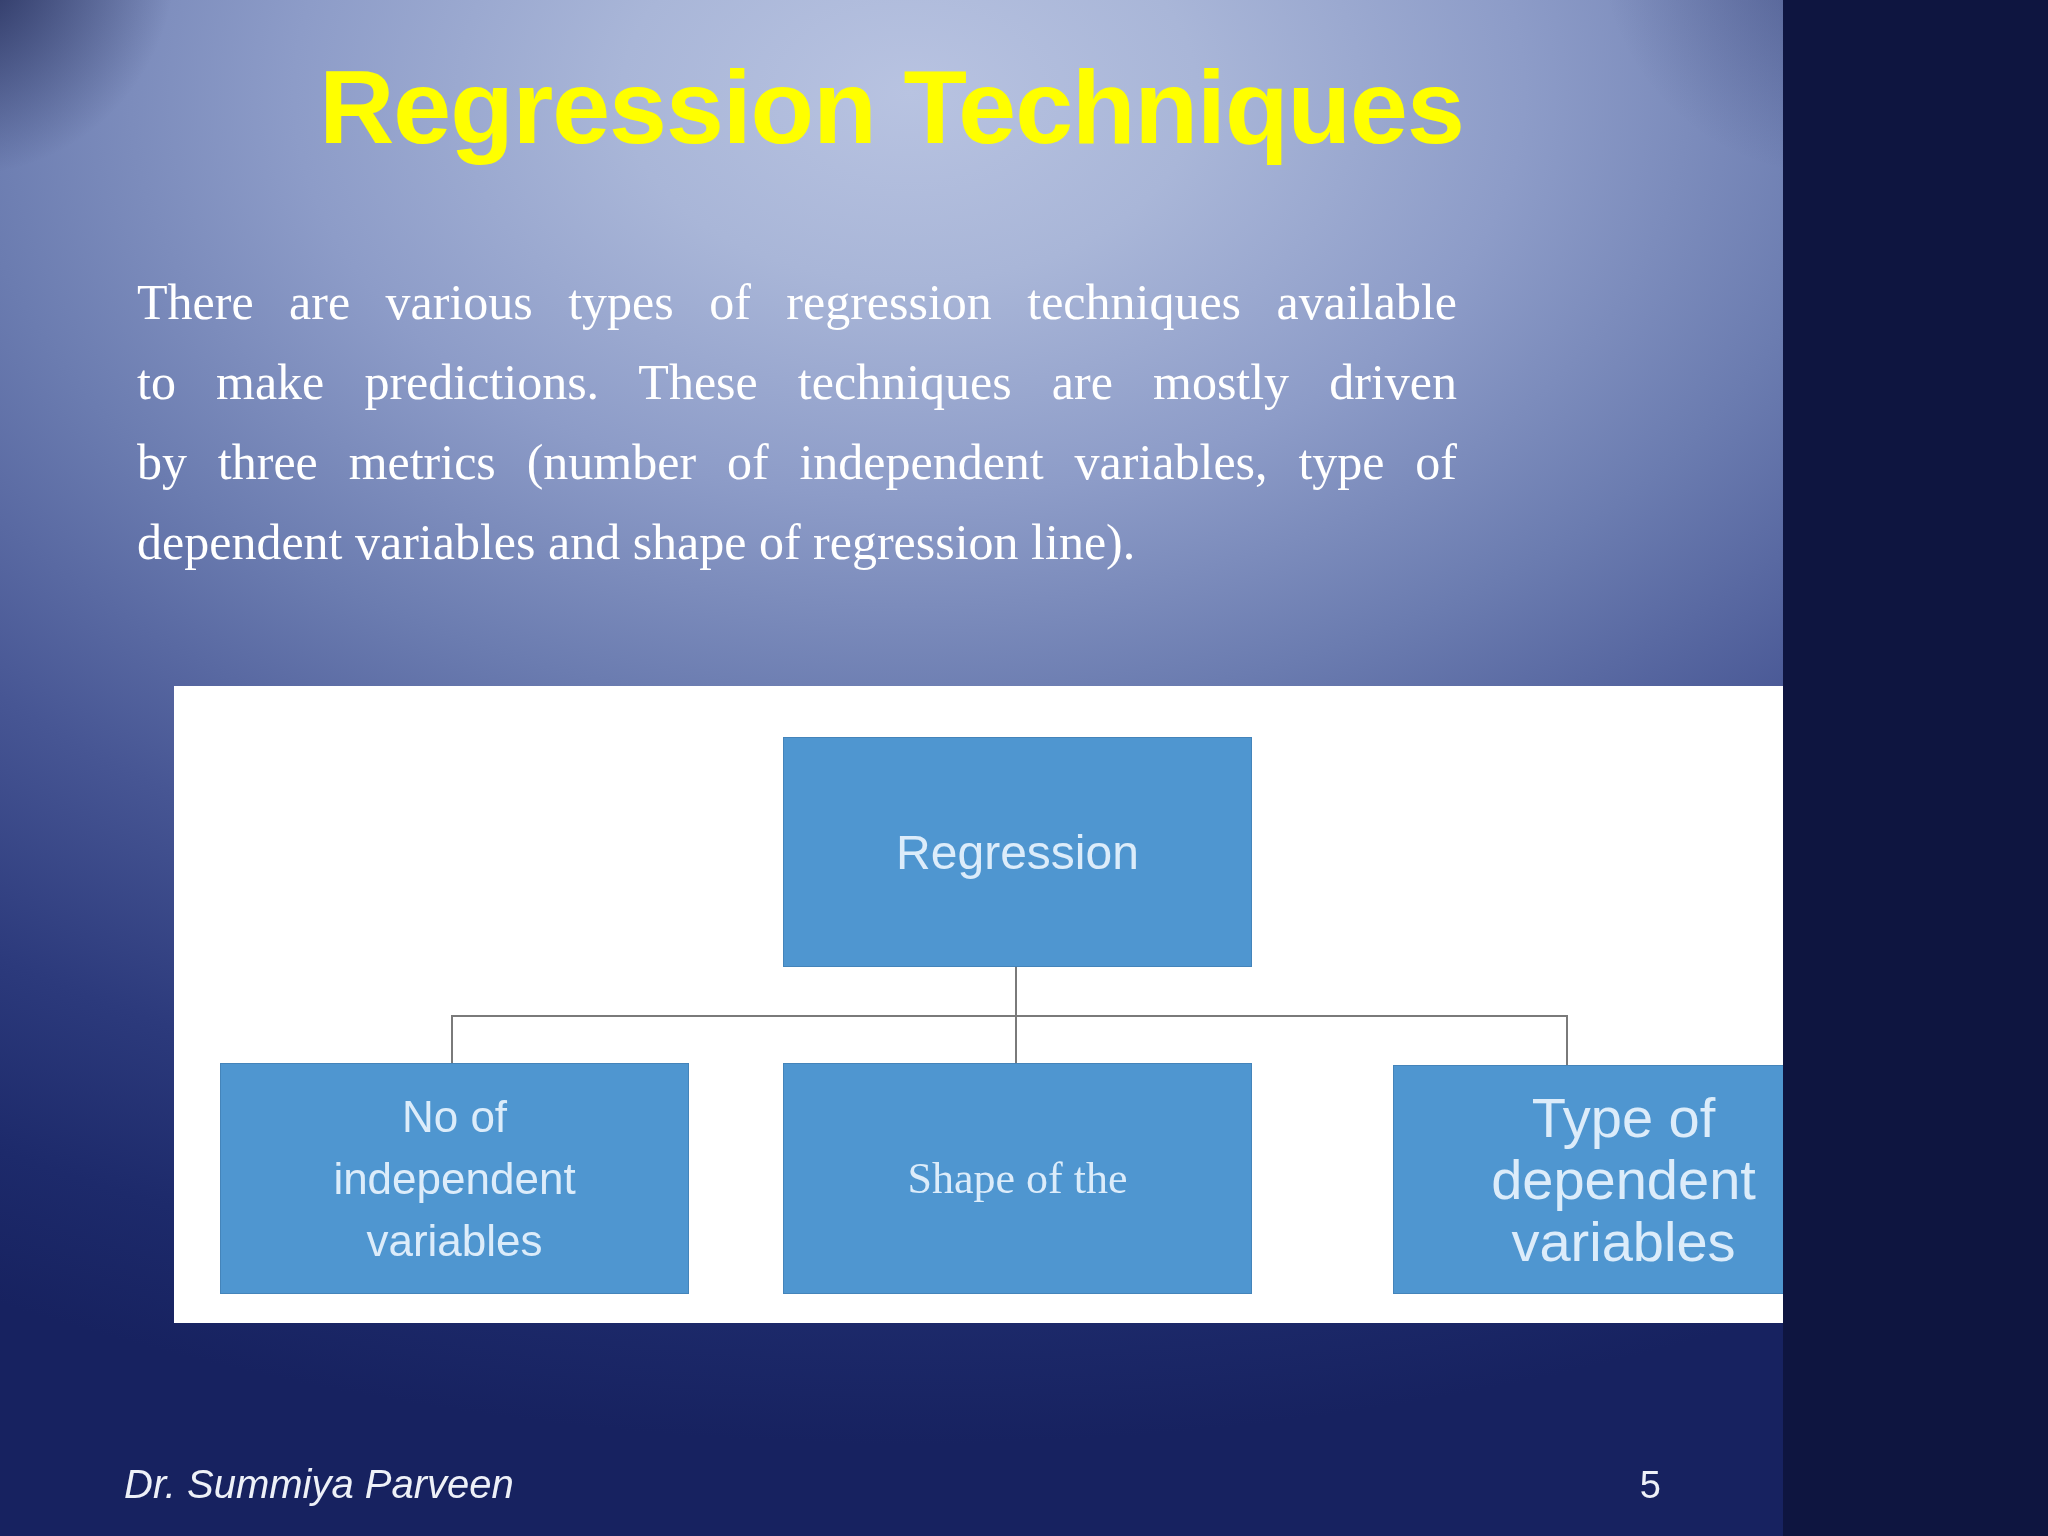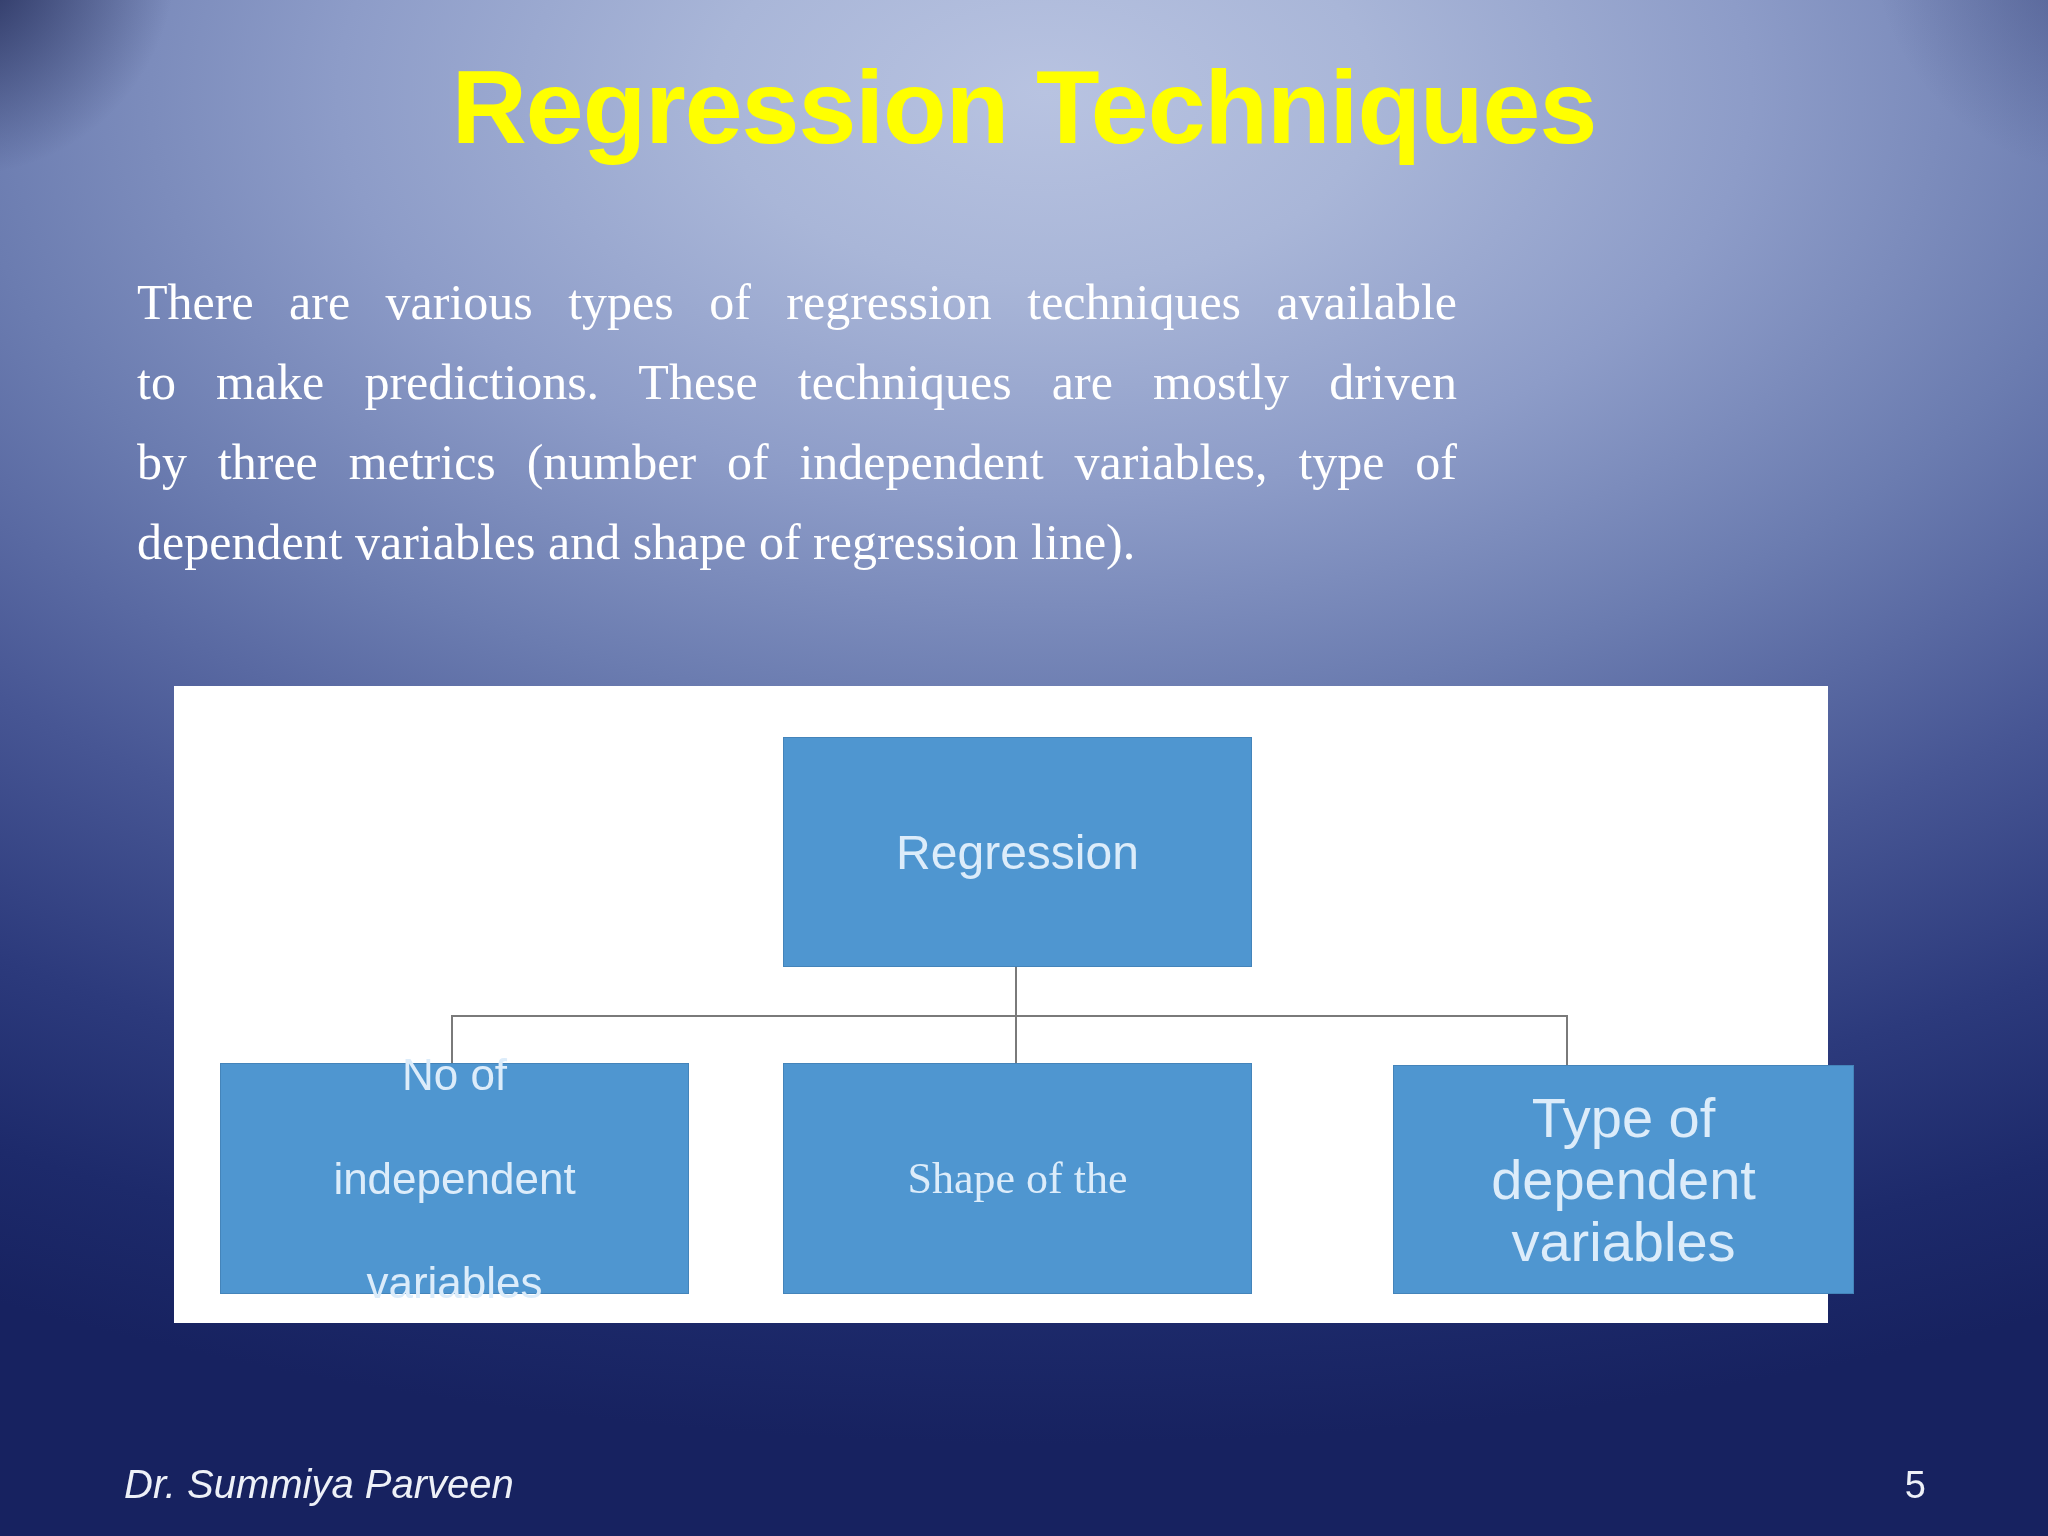--- a/index.html
+++ b/index.html
@@ -1,18 +1,18 @@
 <!DOCTYPE html>
 <html><head>
 <meta charset="utf-8">
 <style>
   html,body{margin:0;padding:0;background:#0e1540;}
   .slide{
     position:relative;
-    width:2048px;height:1536px;
+    width:1783px;height:1536px;
     overflow:hidden;
     font-family:"Liberation Sans",sans-serif;
     background:
       radial-gradient(circle 300px at -40px -40px, rgba(10,16,58,0.75) 0%, rgba(10,16,58,0.0) 72%),
       radial-gradient(circle 340px at 103% -4%, rgba(18,26,78,0.35) 0%, rgba(18,26,78,0.0) 70%),
       radial-gradient(ellipse 115% 88% at 51% 6%,
         #b8c3e1 0%,
         #a9b6d8 14%,
         #8d9cc8 30%,
         #6b7cb0 46%,
@@ -42,21 +42,21 @@
   }
   .dbox{
     position:absolute;
     background:#4f96d0;
     border:1px solid #4484ba;
     color:#dcecfa;
     display:flex;flex-direction:column;align-items:center;justify-content:center;
     text-align:center;
   }
   .dbox-root{left:609px;top:51px;width:467px;height:228px;font-size:48px;}
-  .dbox-c0{left:46px;top:377px;width:467px;height:229px;font-size:44px;line-height:62px;gap:42px;}
+  .dbox-c0{left:46px;top:377px;width:467px;height:229px;font-size:44px;line-height:62px;}
   .dbox-c1{left:609px;top:377px;width:467px;height:229px;font-size:44px;line-height:62px;font-family:Liberation Serif, serif;}
   .dbox-c2{left:1219px;top:379px;width:459px;height:227px;font-size:56px;line-height:62px;}
   .box-line{display:block;}
   .conn{position:absolute;background:#7a7a7a;}
   .conn-v-main{left:841px;top:279px;width:2px;height:100px;}
   .conn-h{left:277px;top:329px;width:1117px;height:2px;}
   .conn-v-left{left:277px;top:329px;width:2px;height:48px;}
   .conn-v-right{left:1392px;top:329px;width:2px;height:50px;}
   .footer-author{
     position:absolute;left:124px;top:1462px;

